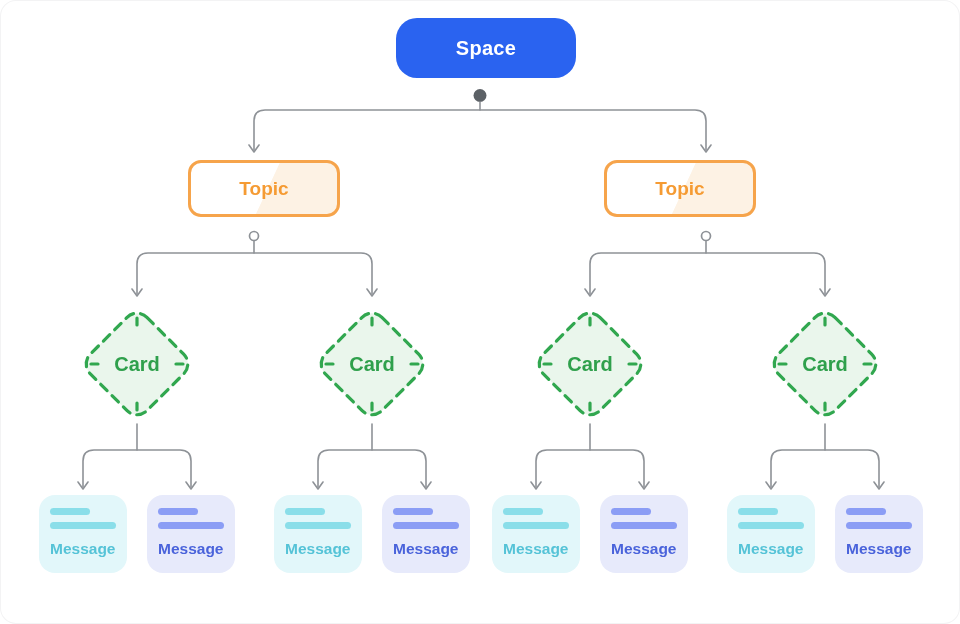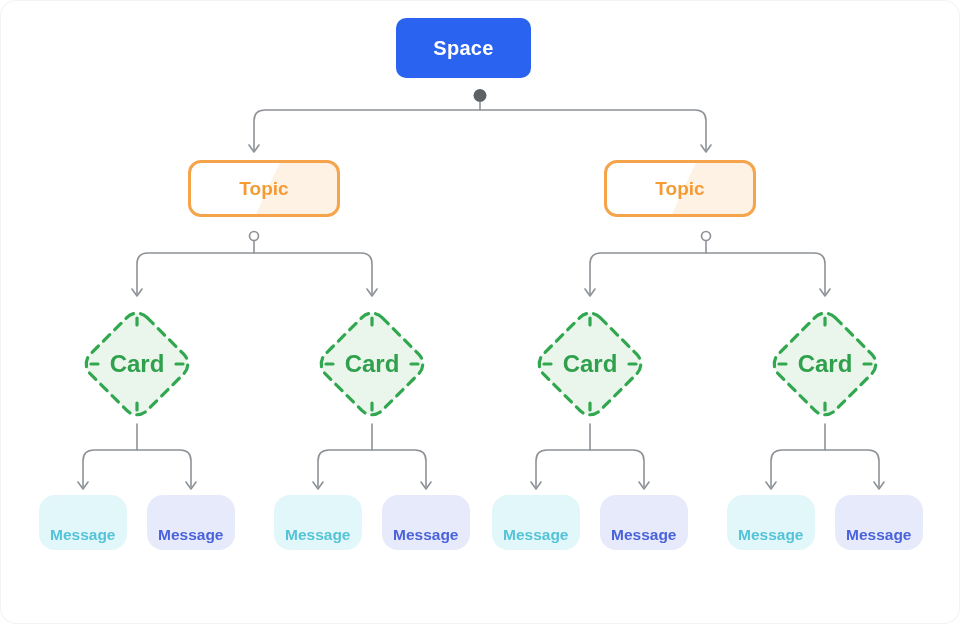--- a/index.html
+++ b/index.html
@@ -27,44 +27,44 @@
     stroke-width: 1.6;
     stroke-linecap: round;
     stroke-linejoin: round;
   }
   .conn-dot { fill: var(--connector-dot, #5C6166); stroke: none; }
   .conn-ring { fill: #ffffff; stroke: var(--connector, #8E9297); stroke-width: 1.7; }
 
   .node { position: absolute; display: flex; align-items: center; justify-content: center; box-sizing: border-box; }
 
   .space-node {
-    left: 396px; top: 18px; width: 135px; height: 60px;
+    left: 396px; top: 18px; width: 180px; height: 60px;
     background: var(--space-bg, #2A63F0);
-    border-radius: 10px;
+    border-radius: 21px;
     color: var(--space-text, #ffffff);
     font-size: 20px; font-weight: 800; letter-spacing: .3px;
     cursor: pointer;
   }
 
   .topic-node {
     top: 160px; width: 152px; height: 57px;
     border: 3px solid var(--topic-border, #F6A44B);
     border-radius: 13px;
     background: linear-gradient(115deg, var(--topic-fill-light, #ffffff) 52%, var(--topic-fill-shade, #FDF2E4) 52.5%);
     color: var(--topic-text, #F59B33);
     font-size: 19px; font-weight: 700;
     cursor: pointer;
   }
   .topic-node.t1 { left: 188px; }
   .topic-node.t2 { left: 604px; }
 
   .card-node {
     top: 304px; width: 120px; height: 120px;
     color: var(--card-text, #2FA04C);
-    font-size: 24px; font-weight: 700;
+    font-size: 20px; font-weight: 700;
     cursor: pointer;
   }
   .card-node.c1 { left: 77px; }
   .card-node.c2 { left: 312px; }
   .card-node.c3 { left: 530px; }
   .card-node.c4 { left: 765px; }
   .card-node svg { position: absolute; inset: 0; }
   .card-node .diamond-rect {
     fill: var(--card-fill, #EAF6EC);
     stroke: var(--card-border, #31A74F);
@@ -73,21 +73,21 @@
     stroke-linecap: round;
   }
   .card-node .corner-tick {
     stroke: var(--card-border, #31A74F);
     stroke-width: 3.2;
     stroke-linecap: round;
   }
   .card-node .card-label { position: relative; z-index: 1; }
 
   .message-node {
-    top: 495px; width: 88px; height: 55px;
+    top: 495px; width: 88px; height: 78px;
     border-radius: 16px;
     flex-direction: column; align-items: flex-start; justify-content: flex-start;
     padding: 13px 11px 10px 11px;
     cursor: pointer;
   }
   .message-node.m1 { left: 39px; }
   .message-node.m2 { left: 147px; }
   .message-node.m3 { left: 274px; }
   .message-node.m4 { left: 382px; }
   .message-node.m5 { left: 492px; }

